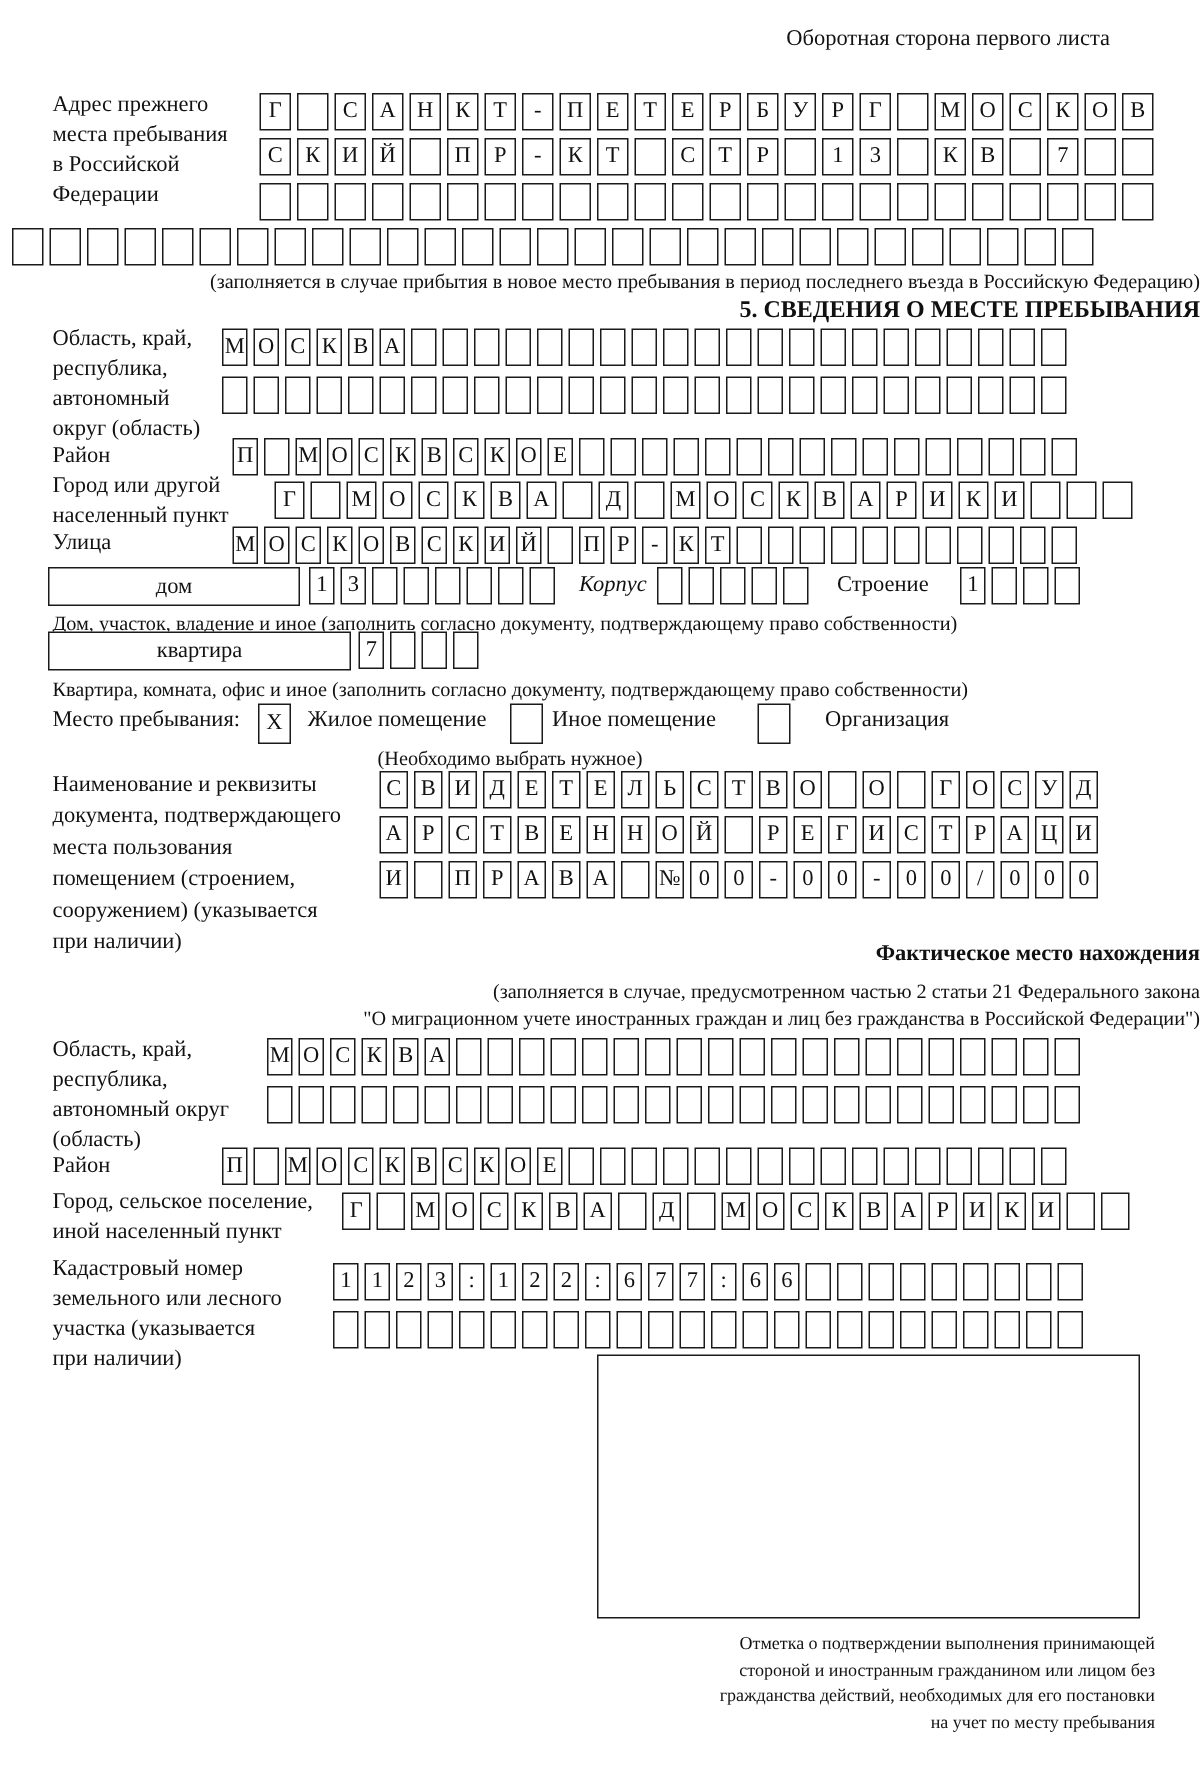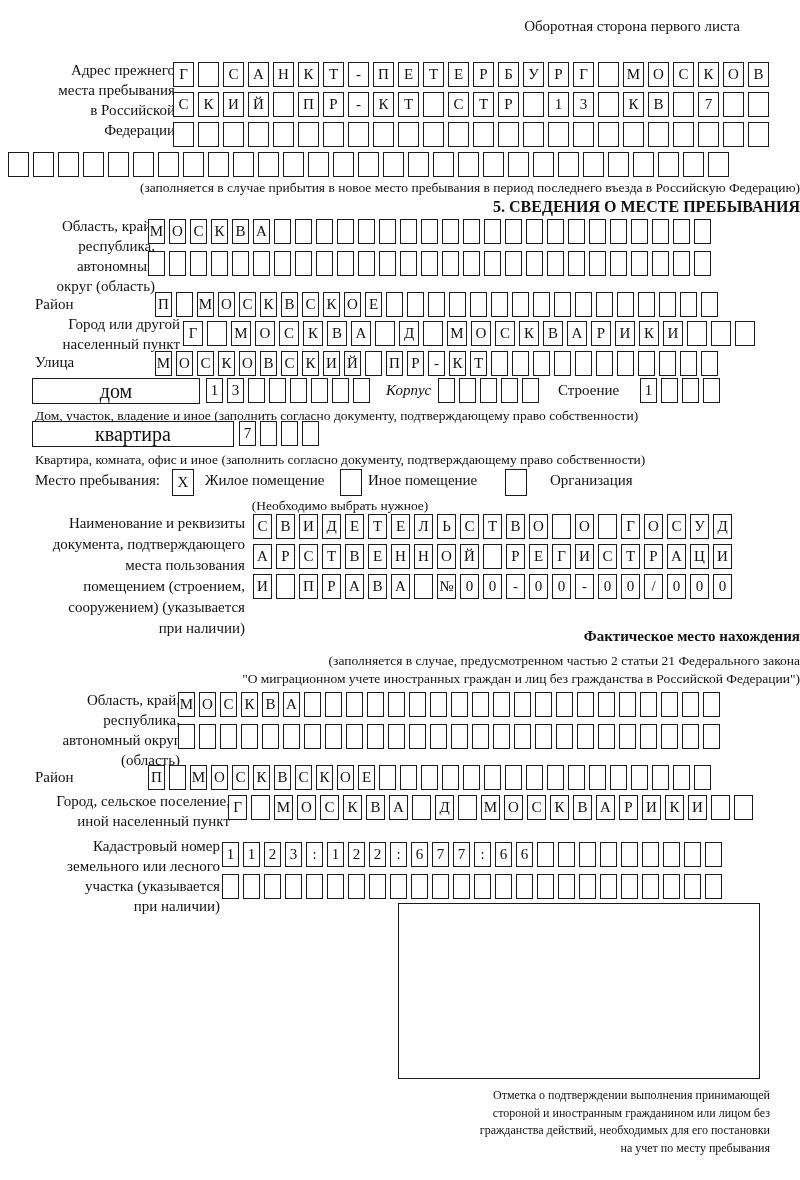--- a/index.html
+++ b/index.html
@@ -3,27 +3,27 @@
 <meta charset="utf-8">
 <style>
   html,body{margin:0;padding:0;background:#fff;}
   body{width:800px;height:1180px;position:relative;font-family:"Liberation Serif",serif;color:#111;}
   .abs{position:absolute;}
   .cells{display:flex;gap:4px;}
   .cell{width:19px;height:23px;border:1.7px solid #1a1a1a;display:flex;align-items:center;justify-content:center;font-size:15px;line-height:1;background:#fff;}
   .w15 .cell{width:15px;}
   .w17 .cell{width:17px;}
   .w18 .cell{width:18px;}
-  .label{font-size:15px;line-height:20px;white-space:pre-line;text-align:right;}
+  .label{font-size:15px;line-height:20px;white-space:pre-line;}
   .doc-label{line-height:21px;}
   .note{font-size:13.5px;line-height:17px;}
   .center{text-align:right;width:800px;left:0;}
   .hdr{font-weight:bold;font-size:16px;}
   .hdr2{font-weight:bold;font-size:15px;}
-  .bigbox{border:1.8px solid #1a1a1a;height:24px;display:flex;align-items:center;justify-content:center;font-size:20px;background:#fff;}
+  .bigbox{border:1.8px solid #1a1a1a;height:24px;display:flex;align-items:center;justify-content:center;font-size:15px;background:#fff;}
   .cbox{width:20px;height:25px;border:1.7px solid #1a1a1a;display:flex;align-items:center;justify-content:center;font-size:15px;background:#fff;}
   .inline-label{font-size:15px;white-space:nowrap;}
   .stamp{border:1.9px solid #1a1a1a;background:#fff;}
   .caption{font-size:12px;line-height:17.5px;text-align:right;white-space:pre-line;}
 </style>
 </head>
 <body>
 
 <div class="abs label" style="left:400px;top:16px;width:340px;text-align:right;">Оборотная сторона первого листа</div>
 

